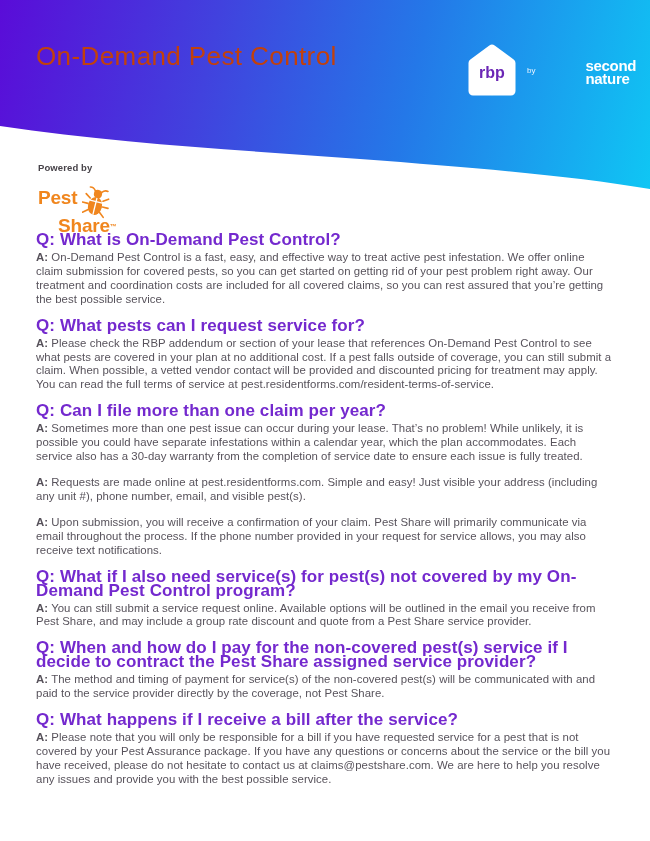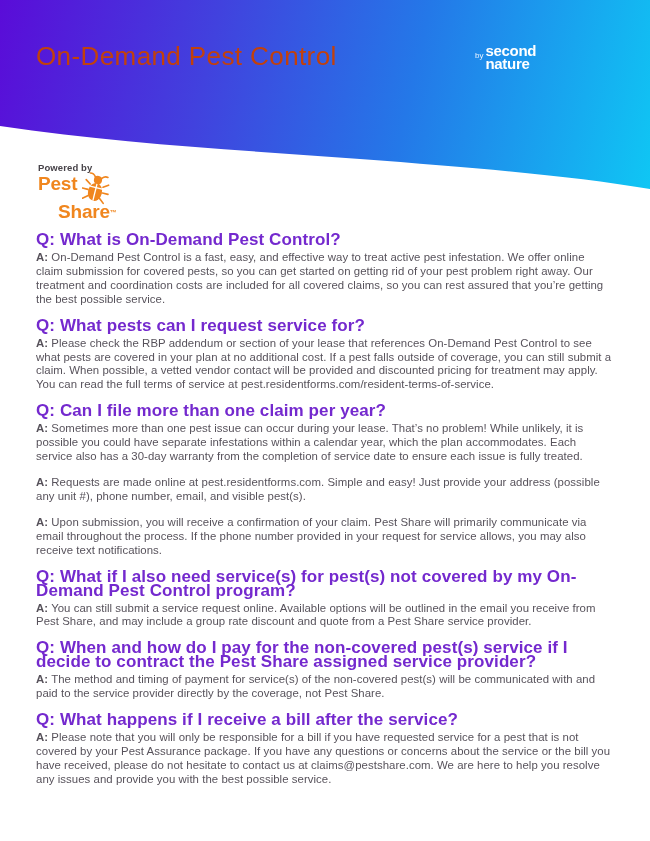--- a/index.html
+++ b/index.html
@@ -28,28 +28,28 @@
   .rbp-icon { position:relative; width:52px; height:58px; }
   .rbp-diamond {
     position:absolute; left:7px; top:11px; width:38px; height:38px;
     background:#3bd4c5; border-radius:9px; transform:rotate(45deg);
   }
   .rbp-house { position:absolute; left:0; top:0; width:52px; height:58px; }
   .rbp-text {
     position:absolute; left:0; top:22px; width:52px; text-align:center;
     color:#6b26b5; font-size:16px; font-weight:700; letter-spacing:0px;
   }
-  .sn-block { display:flex; align-items:flex-start; margin-left:9px; padding-top:2px; }
+  .sn-block { display:flex; align-items:flex-start; margin-left:9px; padding-top:2px;gap:48px; }
   .sn-by { color:#eaf4ff; font-size:8px; font-weight:400; margin-top:7px; margin-right:2px; }
   .sn-lines { color:#ffffff; font-weight:700; font-size:15px; line-height:13px; letter-spacing:-0.3px; }
 
   
   .powered-by { position:absolute; left:38px; top:162px; width:110px; }
   .pb-label { color:#474349; font-size:9.5px; font-weight:700; letter-spacing:0.1px; }
-  .ps-row { display:flex; align-items:flex-start; margin-top:1px; }
+  .ps-row { display:flex; align-items:flex-start; margin-top:15px; }
   .ps-word1 { color:#f0861e; font-size:19px; font-weight:700; letter-spacing:-0.2px; line-height:19px; }
   .bug { width:28px; height:34px; margin-left:5px; margin-top:-3px; }
   .ps-row2 { margin-left:20px; margin-top:-3px; display:flex; align-items:center; }
   .ps-word2 { color:#f0861e; font-size:19px; font-weight:700; letter-spacing:-0.2px; line-height:19px; }
   .ps-tm { color:#f0861e; font-size:7px; font-weight:700; margin-top:1px; }
 
   
   .faq-list { padding:0 36px; }
   .faq-item { margin:0; }
   .question {
@@ -72,20 +72,27 @@
       <svg class="wave" viewBox="0 0 650 80" preserveAspectRatio="none">
         <path d="M0,6 C120,24 240,30 360,39 C480,48 572,56 650,69 L650,80 L0,80 Z" fill="#ffffff"></path>
       </svg>
     </div>
 
     <div class="titles">
       <div class="title-line1">On-Demand Pest Control</div>
     </div>
 
     <div class="rbp-lockup">
+      <div class="rbp-icon">
+        <div class="rbp-diamond"></div>
+        <svg class="rbp-house" viewBox="0 0 52 58">
+          <polygon points="26,7 45,21 45,49 7,49 7,21" fill="#ffffff" stroke="#ffffff" stroke-width="9" stroke-linejoin="round"></polygon>
+        </svg>
+        <span class="rbp-text">rbp</span>
+      </div>
       <div class="sn-block">
         <span class="sn-by">by</span>
         <div class="sn-lines">
           <div>second</div>
           <div>nature</div>
         </div>
       </div>
     </div>
 
     <div class="powered-by">
@@ -129,21 +136,21 @@
       <h2 class="question">Q: What pests can I request service for?</h2>
       <p class="answer"><strong>A:</strong><span> Please check the RBP addendum or section of your lease that references On-Demand Pest Control to see what pests are covered in your plan at no additional cost. If a pest falls outside of coverage, you can still submit a claim. When possible, a vetted vendor contact will be provided and discounted pricing for treatment may apply. You can read the full terms of service at pest.residentforms.com/resident-terms-of-service.</span></p>
     </section>
 
     <section class="faq-item">
       <h2 class="question">Q: Can I file more than one claim per year?</h2>
       <p class="answer"><strong>A:</strong><span> Sometimes more than one pest issue can occur during your lease. That’s no problem! While unlikely, it is possible you could have separate infestations within a calendar year, which the plan accommodates. Each service also has a 30-day warranty from the completion of service date to ensure each issue is fully treated.</span></p>
     </section>
 
     <section class="faq-item">
-      <p class="answer"><strong>A:</strong><span> Requests are made online at pest.residentforms.com. Simple and easy! Just provide your address (possible any unit #), phone number, email, and visible pest(s).</span></p>
+      <p class="answer"><strong>A:</strong><span> Requests are made online at pest.residentforms.com. Simple and easy! Just visible your address (including any unit #), phone number, email, and visible pest(s).</span></p>
     </section>
 
     <section class="faq-item">
       <p class="answer"><strong>A:</strong><span> Upon submission, you will receive a confirmation of your claim. Pest Share will primarily communicate via email throughout the process. If the phone number provided in your request for service allows, you may also receive text notifications.</span></p>
     </section>
 
     <section class="faq-item">
       <h2 class="question">Q: What if I also need service(s) for pest(s) not covered by my On-Demand Pest Control program?</h2>
       <p class="answer"><strong>A:</strong><span> You can still submit a service request online. Available options will be outlined in the email you receive from Pest Share, and may include a group rate discount and quote from a Pest Share service provider.</span></p>
     </section>

